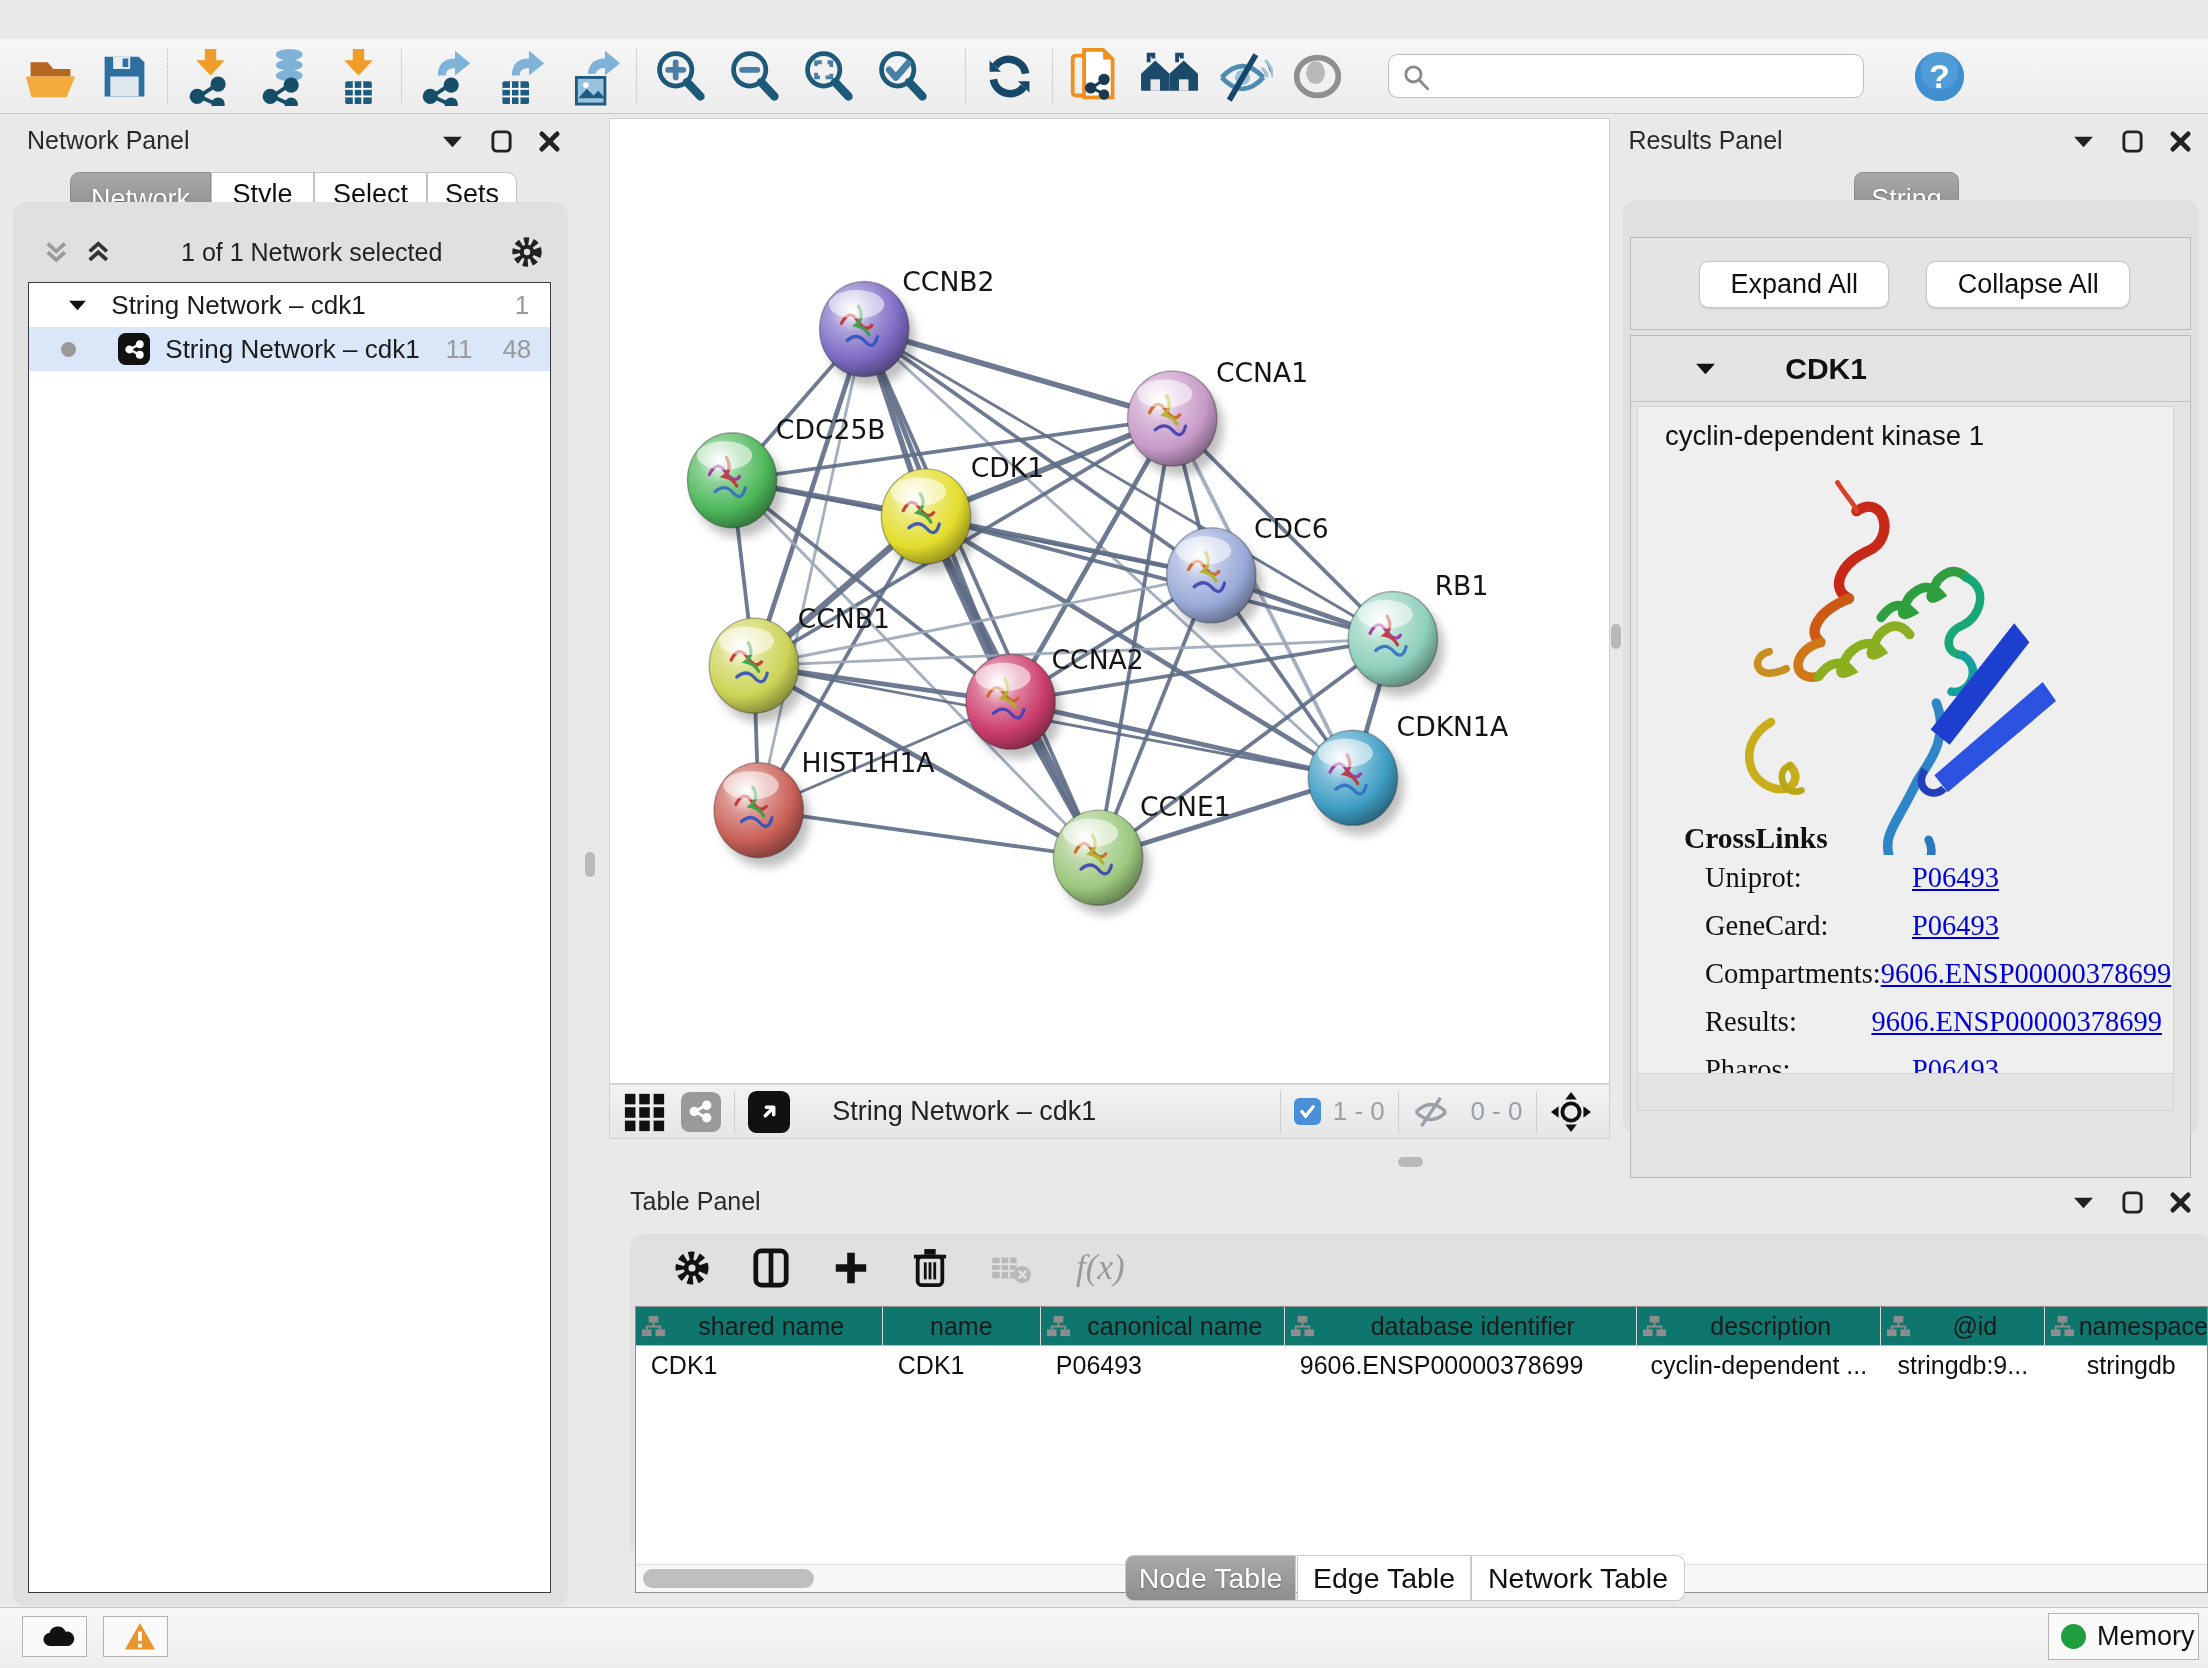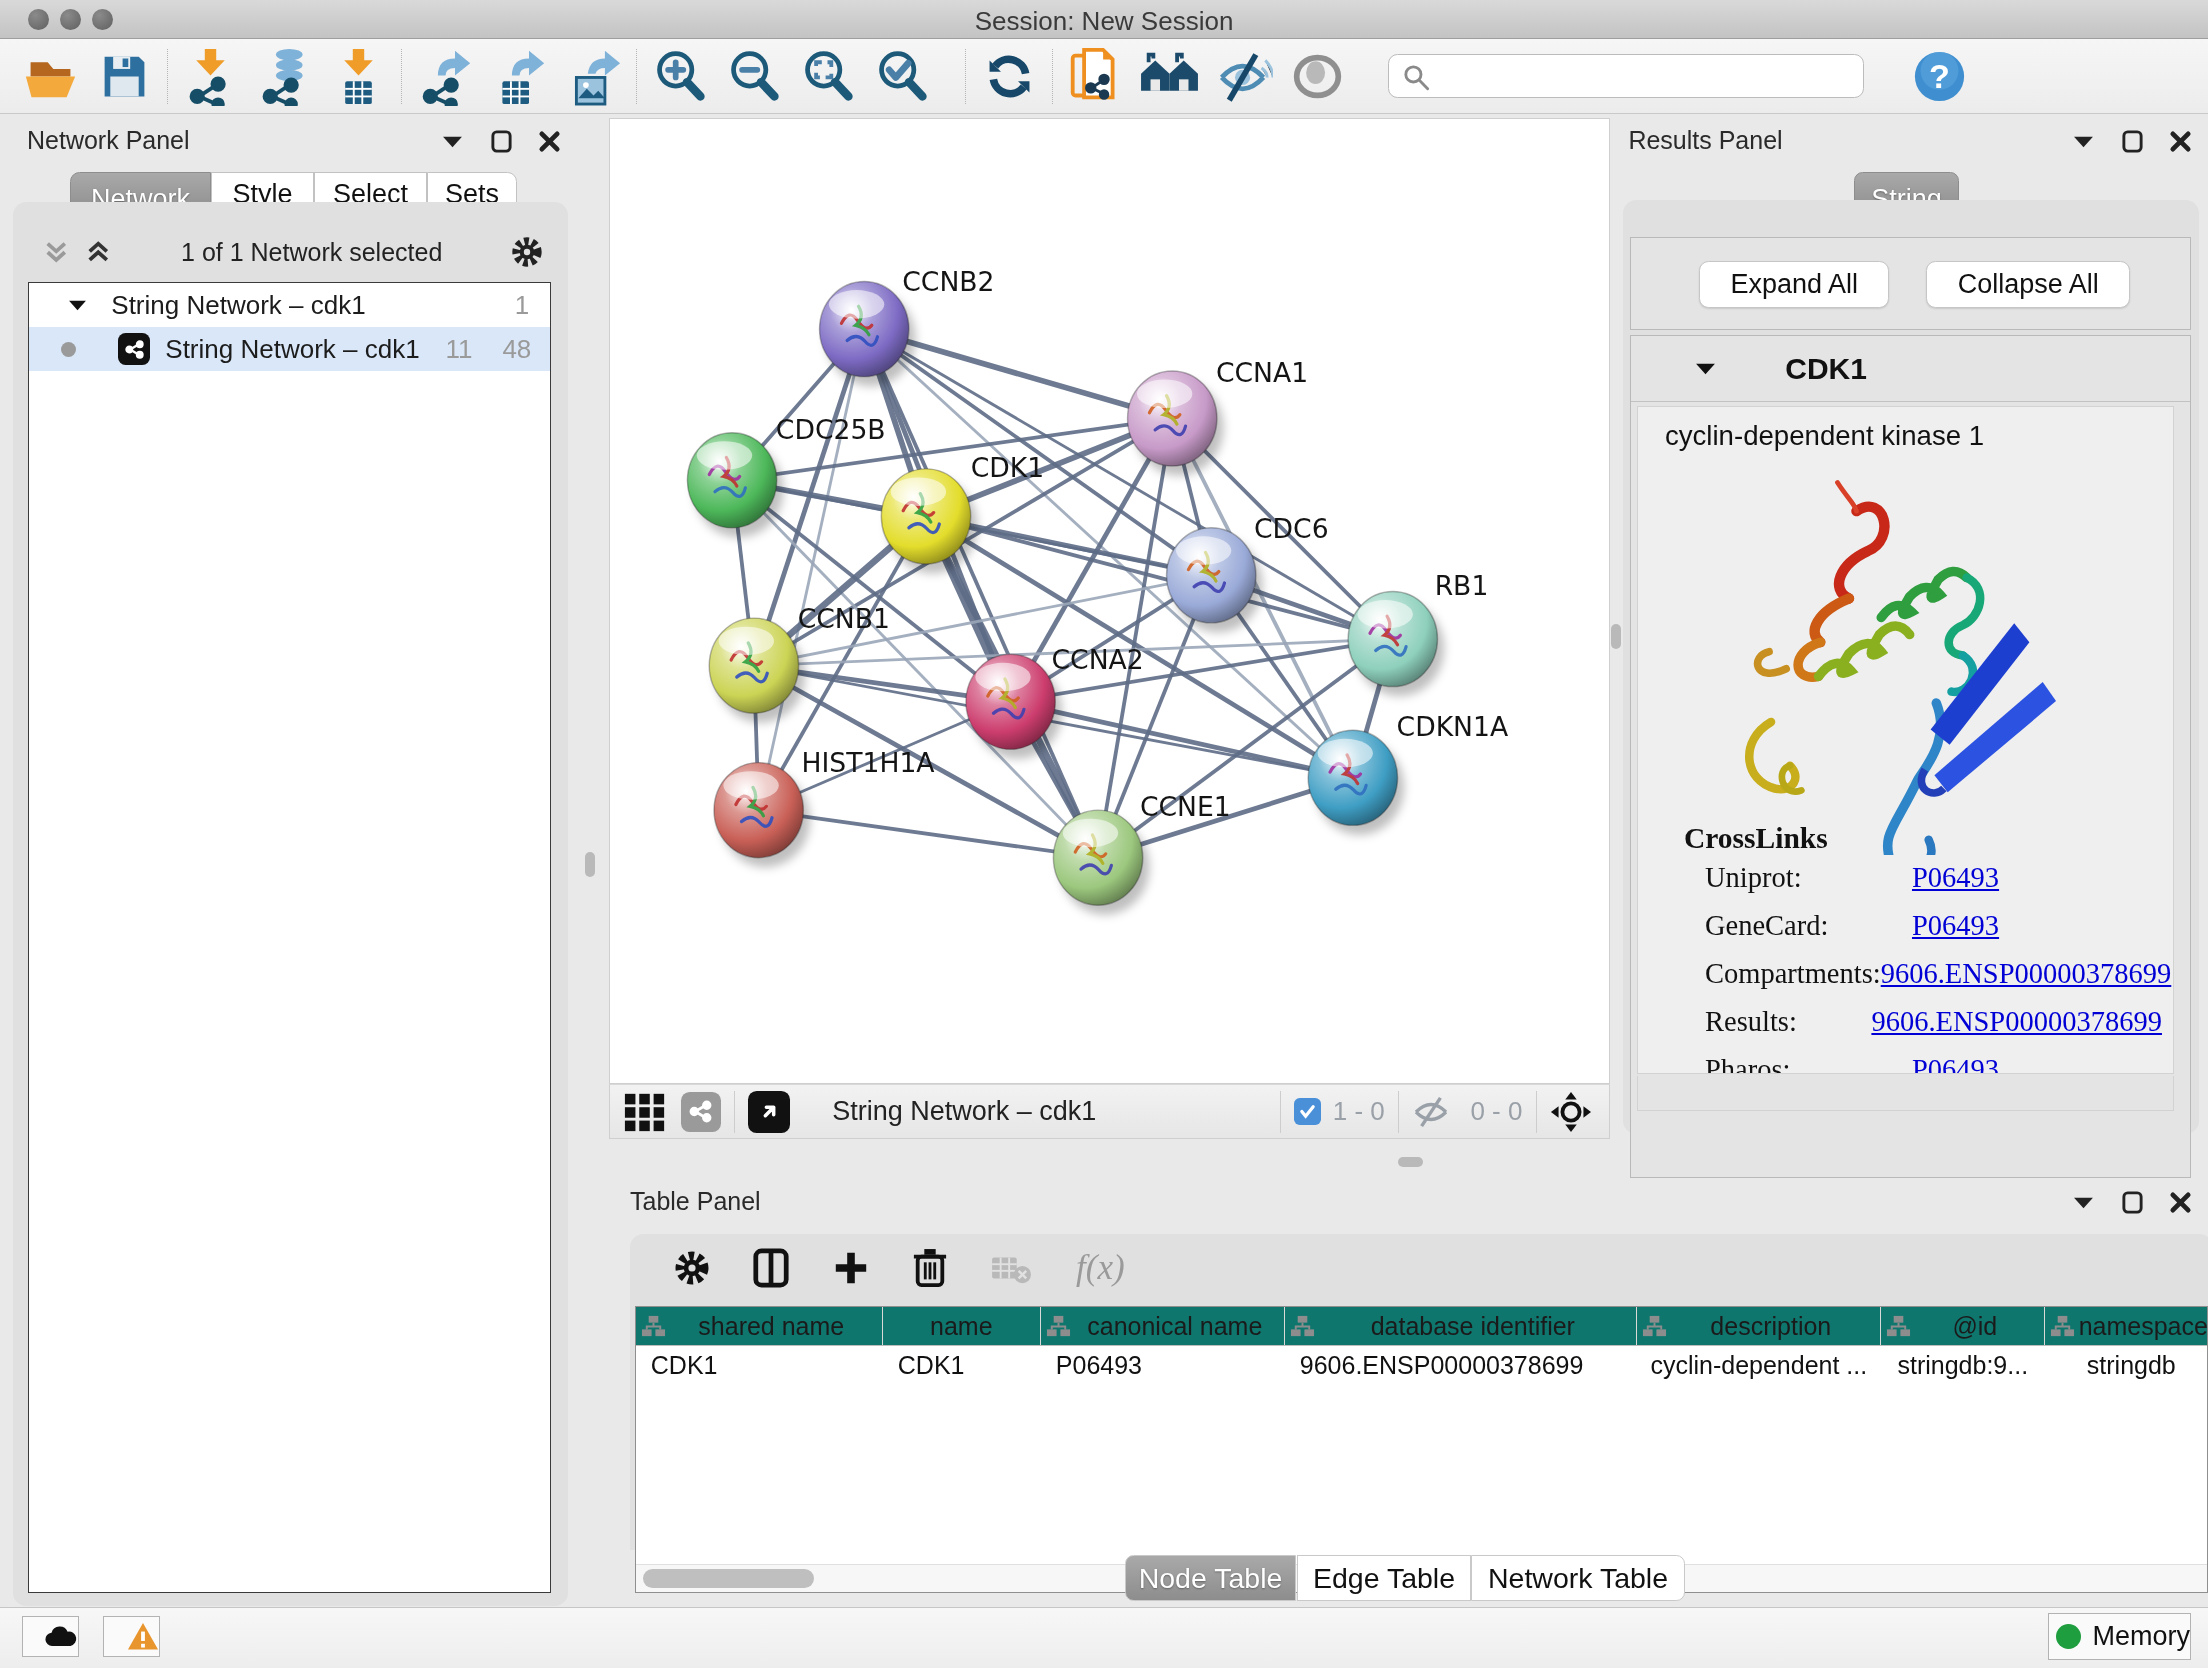--- a/index.html
+++ b/index.html
@@ -38,33 +38,27 @@
   .xlink{color:#0000d6;text-decoration:underline;}
   
   .tablebox{background:#fff;border:1.9px solid #8f8f8f;}
   .hcell{display:flex;align-items:center;height:38px;border-right:1px solid #d9d9d9;box-sizing:border-box;background:#0f766e;font-size:25px;color:#1a1a1a;padding:0 5px;}
   .hcell .lbl{flex:1;text-align:center;overflow:hidden;white-space:nowrap;}
   .dcell{display:flex;align-items:center;height:38px;font-size:25px;color:#111;padding:0 15px;box-sizing:border-box;overflow:hidden;white-space:nowrap;}
   .btab{height:46px;display:flex;align-items:center;justify-content:center;font-size:28.5px;border:1px solid #c9c9c9;background:#fff;color:#111;box-sizing:border-box;}
   .btab.sel{background:linear-gradient(#a9a9a9,#8d8d8d);color:#fff;text-shadow:0 1px 1.9px rgba(0,0,0,.35);}
   
   .statusbar{left:0;top:1607px;width:2208px;height:61px;background:linear-gradient(#f7f7f7,#ededed);border-top:1px solid #c6c6c6;}
-  .sbtn{border:1.9px solid #b3b3b3;background:#fafafa;display:flex;align-items:center;justify-content:flex-end;}
+  .sbtn{border:1.9px solid #b3b3b3;background:#fafafa;display:flex;align-items:center;justify-content:center;padding-left:8px;}
 </style>
 </head>
 <body>
 
 <div class="app">
 
-  <div class="abs titlebar">
-    <div class="abs traffic" style="left:27.6px"></div>
-    <div class="abs traffic" style="left:60px"></div>
-    <div class="abs traffic" style="left:92px"></div>
-    <div class="abs wintitle">Session: New Session</div>
-  </div>
 
   <div class="abs toolbar">
     <div style="width:13.3px"></div>
     <div class="tbtn">
       <svg width="55" height="55" viewBox="0 0 58 58">
         <path d="M8 14h18l6 7h18v8H8z" fill="#b5671f"></path>
           <path d="M3 29h52l-9 22H9z" fill="#f3a93c"></path>
       </svg>
     </div>
     <div class="tbtn">

